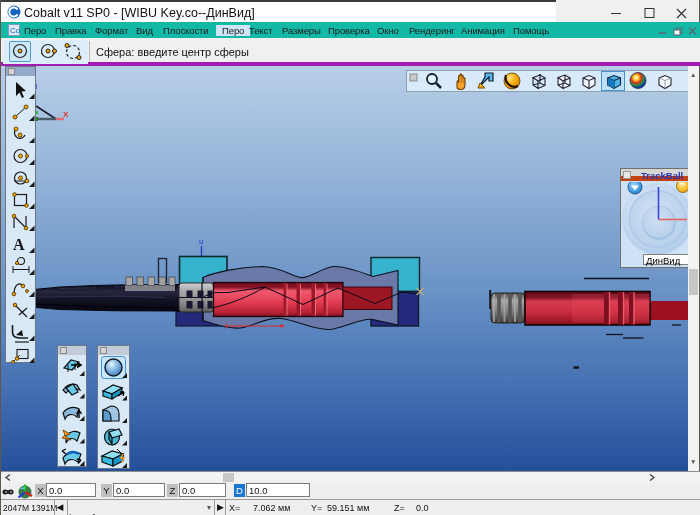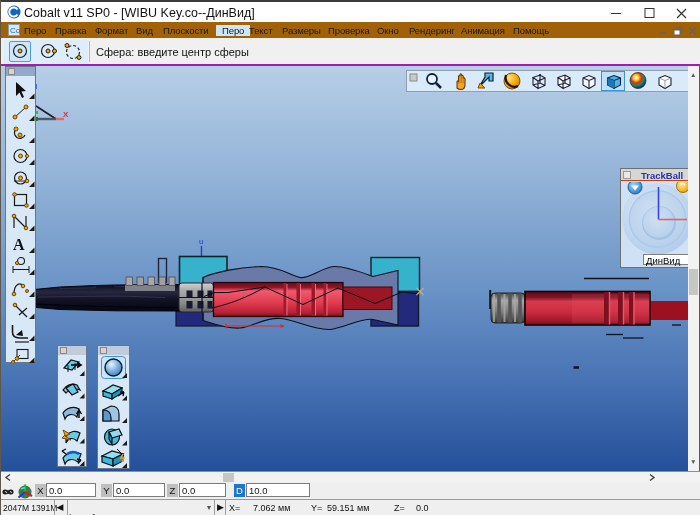--- a/index.html
+++ b/index.html
@@ -1,49 +1,49 @@
 <!DOCTYPE html>
 <html><head>
 <meta charset="utf-8">
 <style>
 * { margin:0; padding:0; box-sizing:border-box; }
 html,body { width:700px; height:515px; overflow:hidden; font-family:"Liberation Sans", sans-serif; }
 #win { position:absolute; left:0; top:0; width:700px; height:515px; background:#f0f0f0;
   border-left:1px solid #5f574b; border-right:1px solid #5f574b; border-bottom:1px solid #5f574b; }
 .abs { position:absolute; }
 
-#titlebar { left:0; top:0; width:700px; height:22px; background:#ffffff; border-top:2px solid #3b3b3b; }
+#titlebar { left:0; top:0; width:555px; height:22px; background:#ffffff; border-top:2px solid #3b3b3b; }
 #title-text { left:23px; top:4px; font-size:12.5px; color:#111; }
 
-#menubar { left:0; top:22px; width:700px; height:16px; background:#a16207; font-size:9.5px; letter-spacing:-0.1px; color:#1a1a1a; }
+#menubar { left:0; top:22px; width:700px; height:16px; background:#14b8a6; font-size:9.5px; letter-spacing:-0.1px; color:#1a1a1a; }
 .mi { position:absolute; top:3px; }
 .mi.sel { background:#cde5f7; }
 
-#toolbar { left:0; top:38px; width:700px; height:28px; background:#f0f0f0; border-bottom:2px solid #a21caf; }
+#toolbar { left:0; top:38px; width:700px; height:28px; background:#f0f0f0; border-bottom:4px solid #a21caf; }
 #tbblue { left:2px; top:2px; width:85px; height:24px; background:#ddedfb; }
 .tbtn { top:3px; width:22px; height:21px; }
 .tbtn.sel { background:#cfe7fa; border:1px solid #4f9ddb; border-radius:2px; }
 #tbsep { left:88px; top:3px; width:1px; height:21px; background:#b9b9b9; }
 #tbmsg { left:95px; top:8px; font-size:11px; color:#111; }
 
 #canvas { left:0px; top:66px; width:698px; height:405px; background:linear-gradient(180deg,#b7cee7 0%, #8fb0d6 30%, #6a93c6 55%, #446fb2 80%, #24509a 100%); overflow:hidden; }
 #modelsvg { position:absolute; left:-1px; top:0; }
 
 #viewbar { left:405px; top:4px; width:284px; height:22px; background:#d9eafa; border:1px solid #8f9fae; }
 
 .pal { position:absolute; background:#d9e8f7; border:1px solid #6b7688; }
 .grip { position:absolute; left:0; top:0; right:0; height:9px; background:#93a9c7; }
 .grip i { position:absolute; left:2px; top:1px; width:7px; height:7px; background:#d4d4d4; border:1px solid #8a8a8a; }
 .grip2 { background:#c2cbd8; }
 #mainpal { left:4px; top:0px; width:31px; height:297px; }
 #palA { left:56px; top:279px; width:30px; height:122px; }
 #palB { left:96px; top:279px; width:33px; height:124px; }
 
 #tball { left:619px; top:102px; width:73px; height:100px; background:#cfe1f4; border:1px solid #6f6f6f; }
-#tball .tb-title { position:absolute; left:0; top:0; width:100%; height:12px; background:#d6d6d2; border-bottom:1px solid #c2410c; }
+#tball .tb-title { position:absolute; left:0; top:0; width:100%; height:12px; background:#d6d6d2; border-bottom:5px solid #c2410c; }
 #tball .tb-title span { position:absolute; left:20px; top:1px; font-size:9.5px; font-weight:bold; color:#2733b5; }
 #tbdrop { position:absolute; left:2px; bottom:2px; width:67px; height:11px; background:#fff; border:1px solid #808080; font-size:9.5px;margin-left:20px; }
 
 #vscroll { left:687px; top:0px; width:11px; height:405px; background:#f2f2f2; }
 #hscrollrow { left:0; top:471px; width:700px; height:11px; background:#f2f2f2; border-top:1px solid #8e8e8e; }
 .sbthumb { position:absolute; background:#c6c6c6; }
 .sbarrow { position:absolute; font-size:6.5px; color:#5a5a5a; font-family:"Liberation Sans",sans-serif; }
 
 #inputrow { left:0; top:482px; width:700px; height:17px; background:#efefef; }
 .lab { position:absolute; top:2px; width:11px; height:13px; background:#bfbfbf; color:#111; font-size:9.5px; text-align:center; line-height:13px; }

